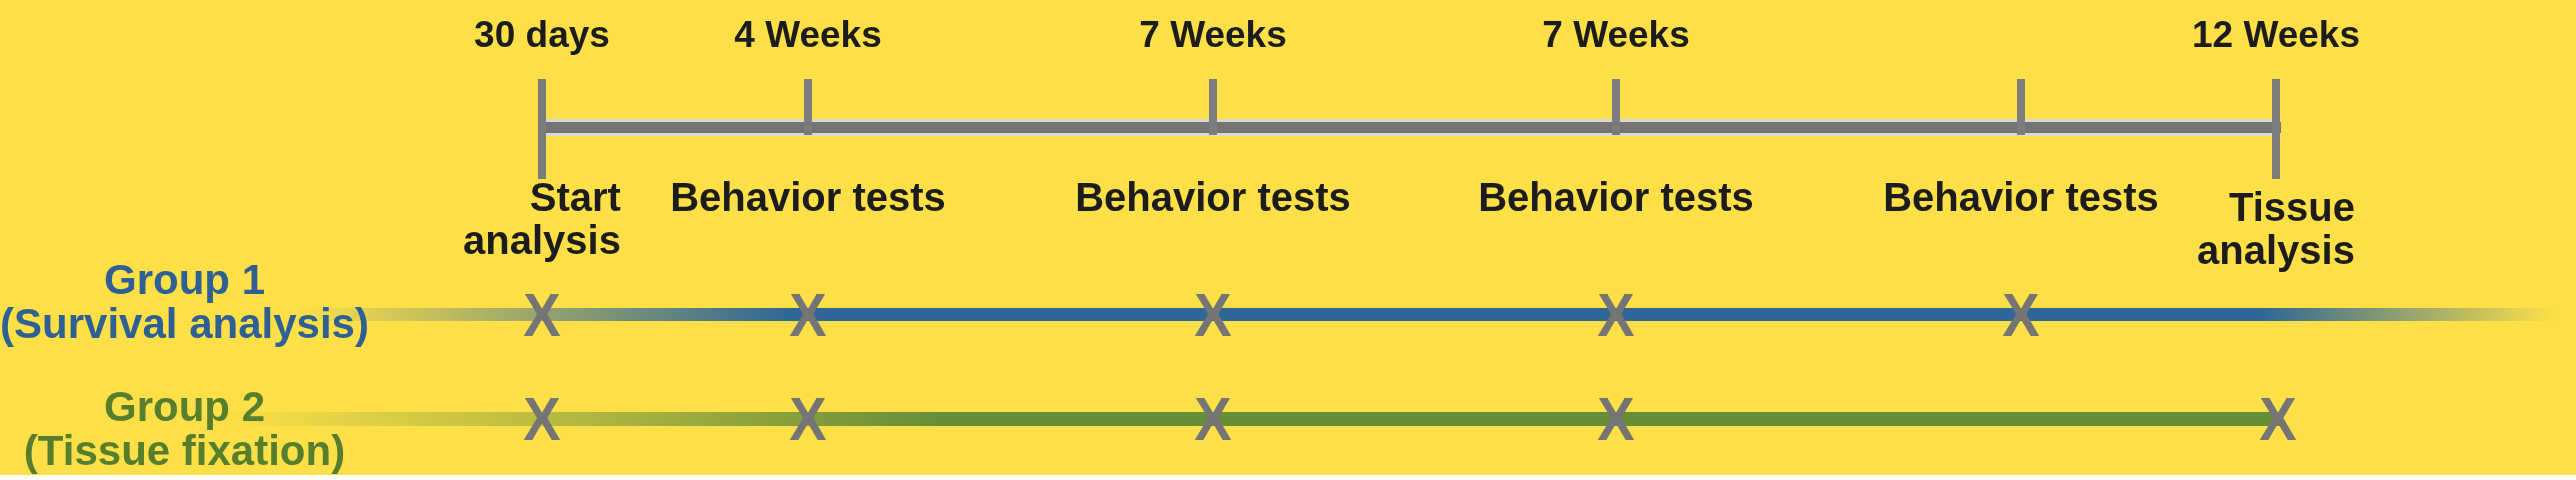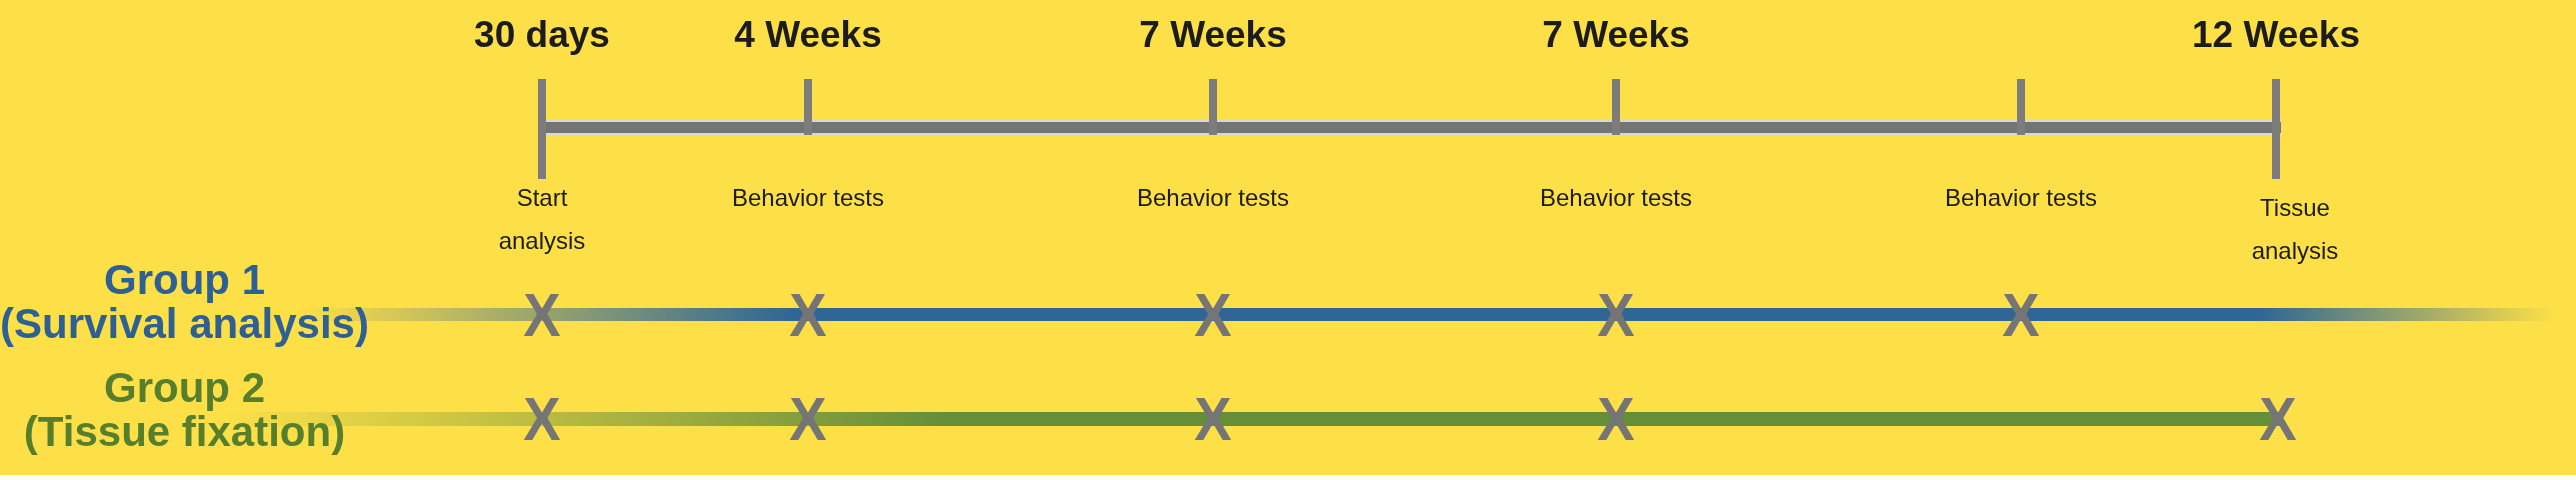--- a/index.html
+++ b/index.html
@@ -46,30 +46,30 @@
     font-size: 37px;
     line-height: 39px;
     font-weight: bold;
     color: #1c1c1c;
     white-space: nowrap;
     text-align: center;
   }
   .ev-label {
     position: absolute;
     transform: translateX(-50%);
-    font-size: 24px;
+    font-size: 40px;
     line-height: 43px;
-    font-weight: normal;
+    font-weight: bold;
     color: #1c1c1c;
     white-space: nowrap;
-    text-align: center;
+    text-align: right;
   }
   .ev-single { top: 176px; }
   .ev-start  { top: 176px; }
-  .ev-end    { top: 186px; margin-left: 19px; }
+  .ev-end    { top: 186px; }
 
   
   .tp0 { left: 542px; }
   .tp1 { left: 808px; }
   .tp2 { left: 1213px; }
   .tp3 { left: 1616px; }
   .tp4 { left: 2021px; }
   .tp5 { left: 2276px; }
 
   
@@ -77,21 +77,21 @@
     position: absolute;
     left: 0;
     width: 369px;
     text-align: center;
     font-weight: bold;
     font-size: 42px;
     line-height: 44px;
     white-space: nowrap;
   }
   .group1-label { top: 258px; color: #2e6093; }
-  .group2-label { top: 366px; color: #567e2d; }
+  .group2-label { top: 385px; color: #567e2d; }
 
   .group-line {
     position: absolute;
     z-index: 1;
   }
   .line-blue {
     left: 296px;
     top: 308px;
     width: 2258px;
     height: 13px;

